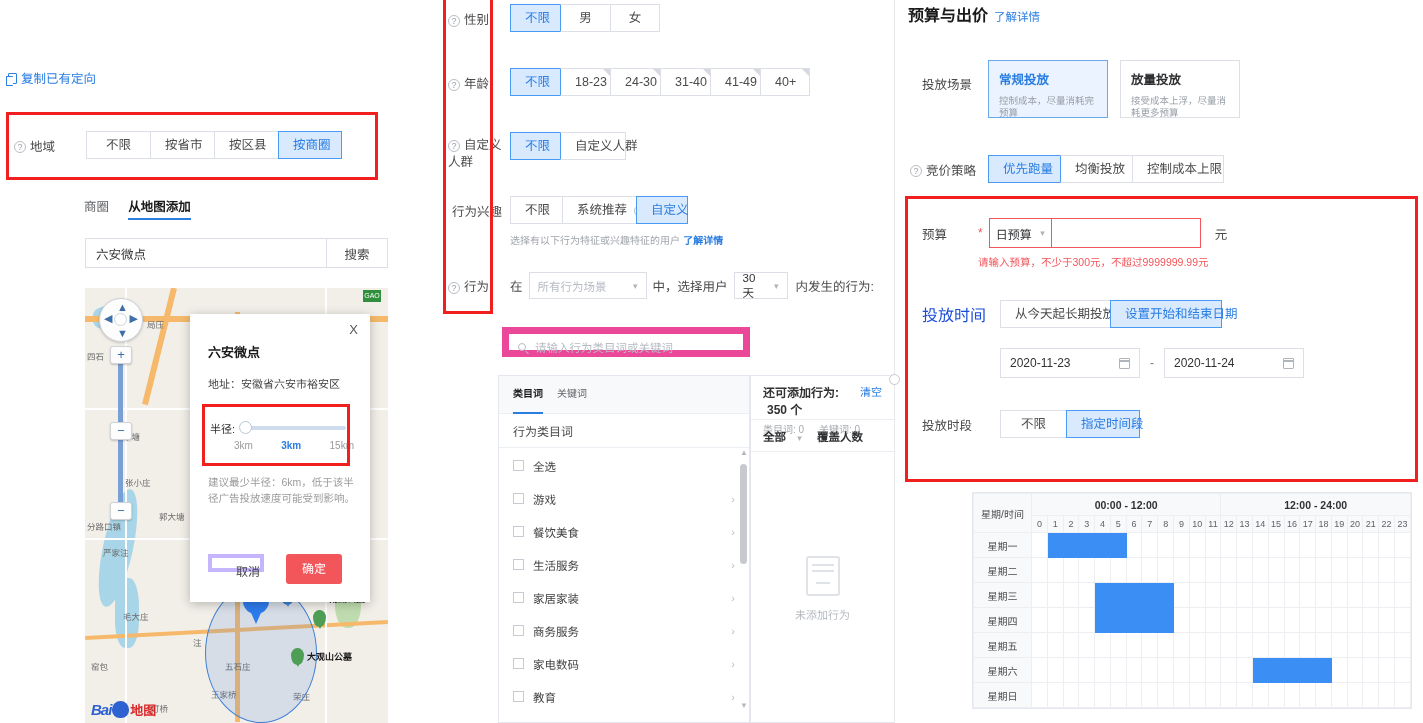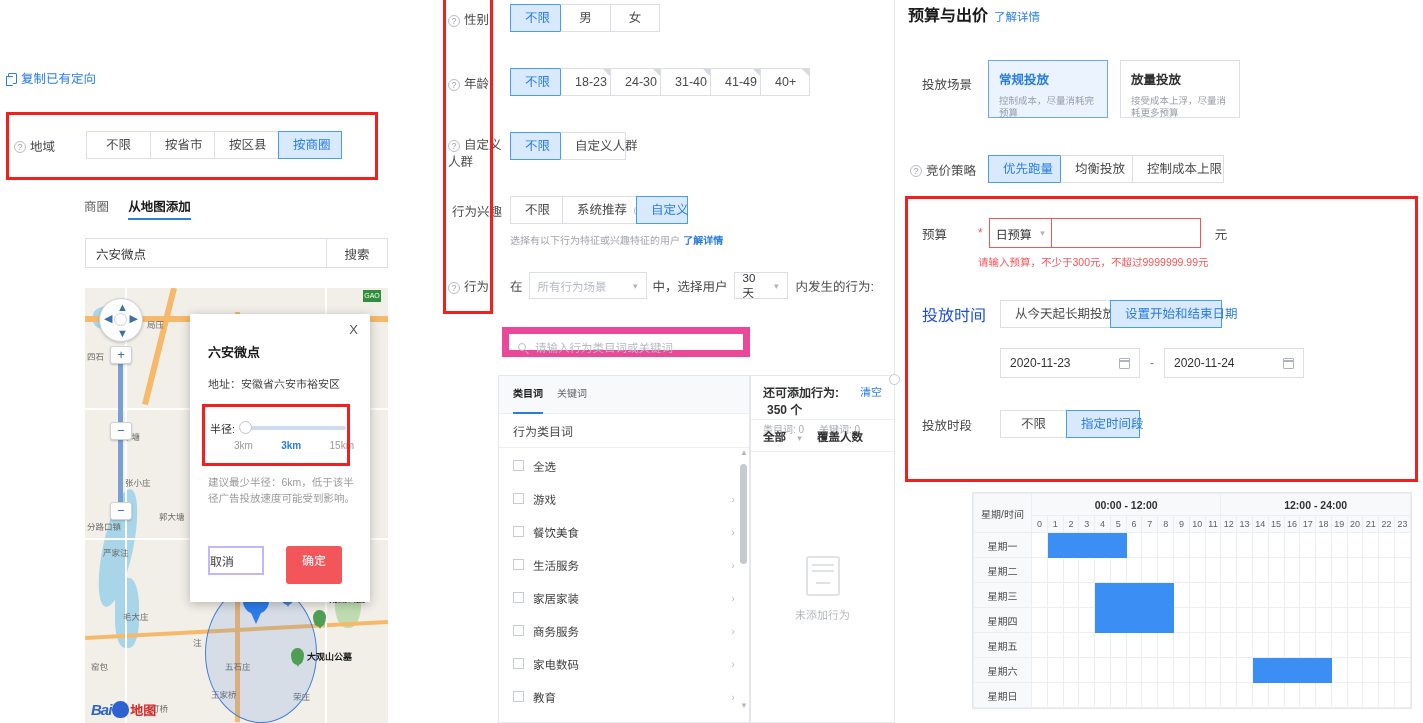--- a/index.html
+++ b/index.html
@@ -114,22 +114,22 @@
   .popup h4 { margin:28px 0 0 18px; font-size:13px; color:#1a1a1a; }
   .popup .addr { margin:14px 0 0 18px; font-size:11px; color:#444; }
   .radwrap { position:absolute; left:14px; top:96px; width:150px; height:58px; }
   .radwrap .rlabel{position:absolute;left:6px;top:10px;font-size:11px;color:#333;}
   .slider { position:absolute; left:38px; top:16px; width:104px; height:4px; background:#cfdcee; border-radius:2px;}
   .slider .knob{position:absolute;left:-3px;top:-5px;width:13px;height:13px;border-radius:50%;background:#fff;border:1.5px solid #b9c4d2;}
   .ticks{position:absolute;left:30px;top:30px;width:120px;display:flex;justify-content:space-between;font-size:10px;color:#9b9b9b;}
   .ticks .on{color:#2a7de1;font-weight:bold;}
   .popup .note{position:absolute;left:18px;top:160px;width:148px;font-size:10.5px;color:#9b9b9b;line-height:1.55;}
   .popup .acts{position:absolute;left:18px;bottom:18px;display:flex;gap:22px;}
-  .popup .acts .cancel{width:56px;height:29px;line-height:28px;text-align:left;border:2px solid #c4b5fd;background:#fff;font-size:12px;color:#444;cursor:pointer;}
-  .popup .acts .ok{width:56px;height:38px;line-height:30px;text-align:center;background:#f2555a;color:#fff;font-size:12px;border-radius:3px;cursor:pointer;}
+  .popup .acts .cancel{width:56px;height:18px;line-height:28px;text-align:right;border:4px solid #c4b5fd;background:#fff;font-size:12px;color:#444;cursor:pointer;}
+  .popup .acts .ok{width:56px;height:30px;line-height:30px;text-align:center;background:#f2555a;color:#fff;font-size:12px;border-radius:3px;cursor:pointer;}
 
   
   #panel2 { left:440px; top:0; width:455px; height:723px; }
   .frow { position:absolute; display:flex; align-items:flex-start; }
   .frow .fl { width:62px; font-size:12.5px; color:#4a4a4a; padding-top:5px; }
   .hint { font-size:10px; color:#a0a4ab; }
   .selbox {
     display:inline-flex; align-items:center; justify-content:space-between;
     border:1px solid #dcdfe6; background:#fff; height:27px; padding:0 8px;
     font-size:11.5px; color:#b7bcc4; cursor:pointer;

